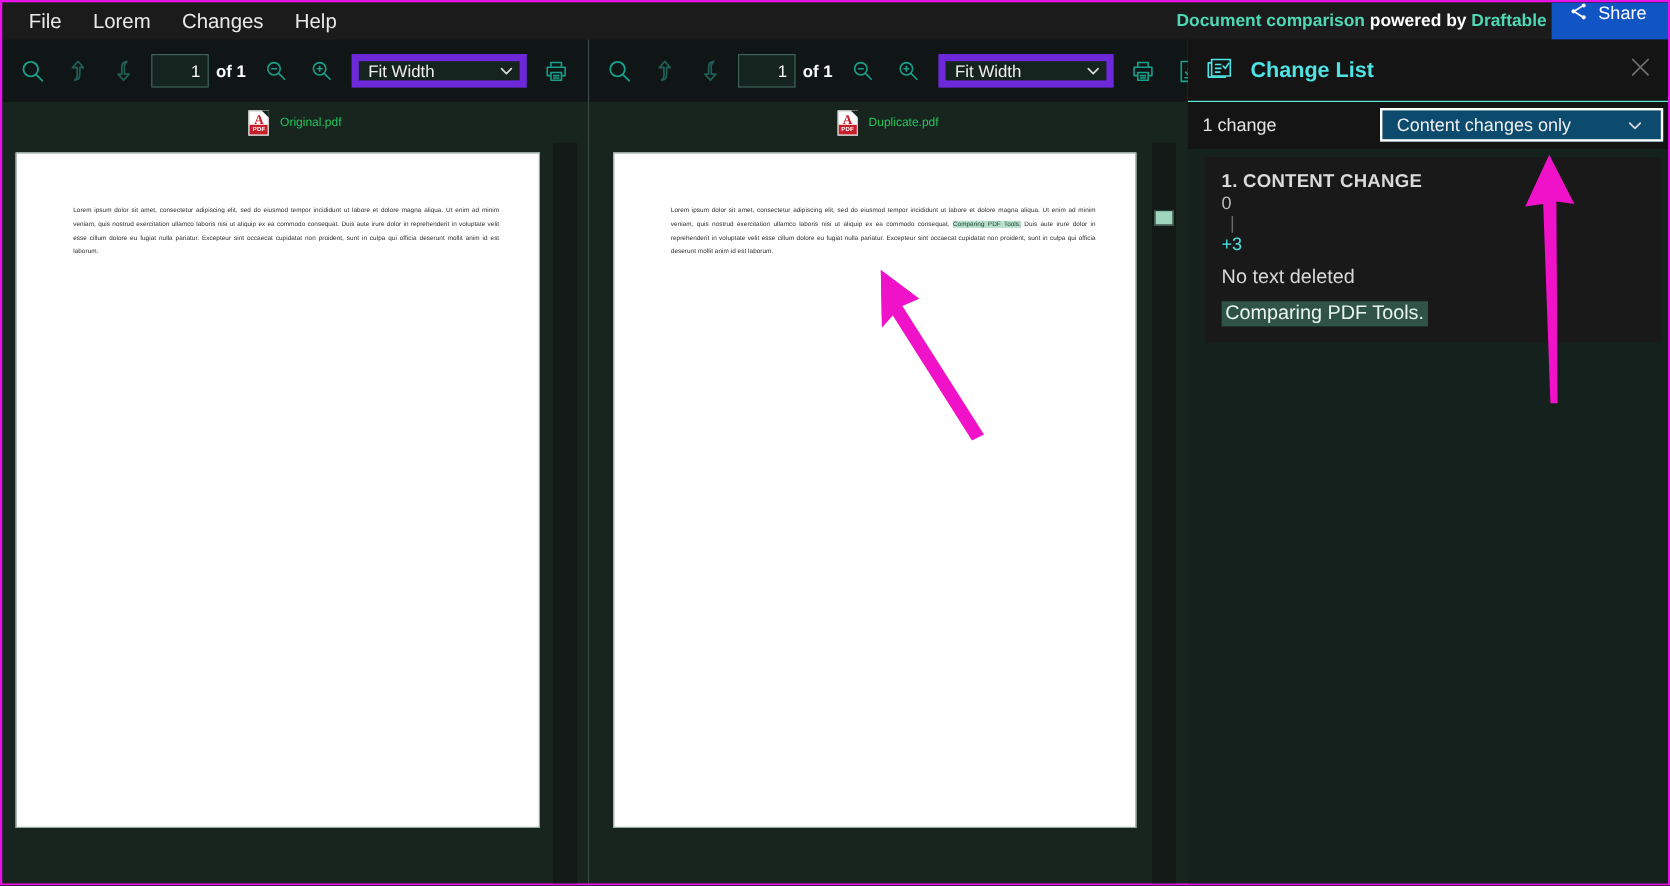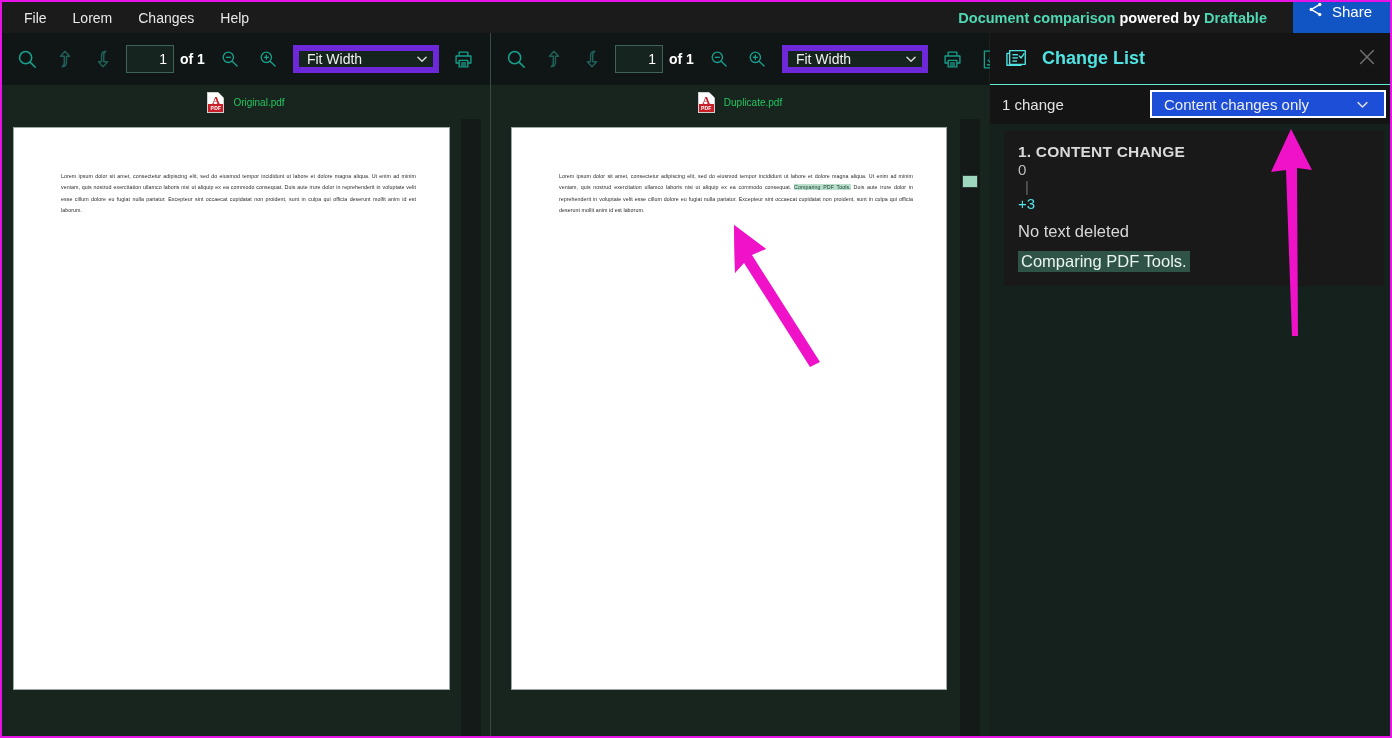--- a/index.html
+++ b/index.html
@@ -27,38 +27,38 @@
     left: 0; top: 0;
     width: 1388px;
     height: 31px;
     background: #1b1b1b;
     display: flex;
     align-items: center;
   }
   .menu-items { display: flex; align-items: center; padding-left: 10px; gap: 2px; }
   .menu-item {
     color: #e9e9e9;
-    font-size: 14px;
+    font-size: 17px;
     padding: 4px 12px;
     cursor: pointer;
     white-space: nowrap;
   }
 
   .brand-wrap {
     position: absolute;
     right: 0; top: 0;
     height: 31px;
     display: flex;
     align-items: center;
   }
   .brand-text {
     font-size: 14.5px;
     font-weight: bold;
     white-space: nowrap;
-    padding-right: 26px;
+    padding-right: 4px;
   }
   .brand-a { color: #4fd8b4; }
   .brand-b { color: #ffffff; }
   .share-btn {
     background: #1154c4;
     height: 31px;
     display: flex;
     align-items: center;
     gap: 8px;
     padding: 0 18px 12px 14px;
@@ -280,21 +280,21 @@
   }
   .panel-sub .count {
     color: #e3e3e3;
     font-size: 15px;
     flex: 1;
     white-space: nowrap;
   }
   .filter-select {
     width: 236px;
     height: 28px;
-    background: #1d4ed8;
+    background: #0c4a6e;
     border: 2px solid #ffffff;
     color: #f0f0f0;
     font-size: 15px;
     font-family: "Liberation Sans", sans-serif;
     padding-left: 12px;
     appearance: none;
     -webkit-appearance: none;
     cursor: pointer;
   }
 

